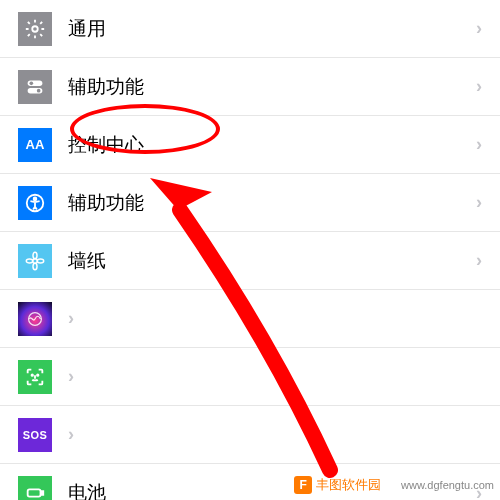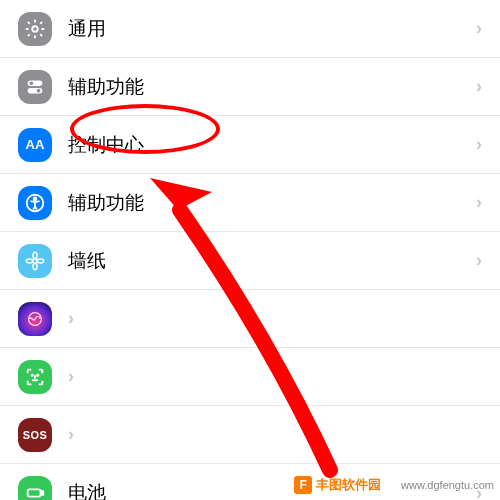--- a/index.html
+++ b/index.html
@@ -19,21 +19,21 @@
       display: flex;
       align-items: center;
       height: 58px;
       padding: 0 18px;
       border-bottom: 1px solid #e6e6e6;
       background: #fff;
     }
     .icon-box {
       width: 34px;
       height: 34px;
-      border-radius: 12px;
+      border-radius: 0;
       margin-right: 16px;
       display: flex;
       align-items: center;
       justify-content: center;
       flex-shrink: 0;
     }
     .icon-box svg { width: 22px; height: 22px; }
     .row-label {
       flex: 1;
       font-size: 19px;
@@ -45,21 +45,21 @@
       font-weight: 600;
     }
 
     .icon-general { background: #8e8e93; }
     .icon-control { background: #8e8e93; }
     .icon-display { background: #007aff; color:#fff; font-weight:700; font-size:13px; }
     .icon-accessibility { background: #007aff; }
     .icon-wallpaper { background: #54c6f1; }
     .icon-siri { background: radial-gradient(circle at 50% 55%, #ff3b8d 0%, #5b2bd8 55%, #0b0720 100%); }
     .icon-faceid { background: #34c759; }
-    .icon-sos { background: #7f1d1d; color:#fff; font-weight:900; font-size:11px; letter-spacing:0.5px; }
+    .icon-sos { background: #6d28d9; color:#fff; font-weight:900; font-size:11px; letter-spacing:0.5px; }
     .icon-battery { background: #34c759; }
 
     .annotation-circle {
       position: absolute;
       left: 70px;
       top: 104px;
       width: 150px;
       height: 50px;
       border: 4px solid #ff0000;
       border-radius: 50%;
@@ -83,21 +83,21 @@
       gap: 4px;
       font-size: 13px;
     }
     .wm-logo {
       width: 18px; height: 18px;
       background: #ff7a00;
       border-radius: 3px;
       display:flex; align-items:center; justify-content:center;
       color:#fff; font-weight:900; font-size:12px;
     }
-    .wm-text1 { color:#ff7a00; font-weight:700; }
+    .wm-text1 { color:#ff7a00; font-weight:400; }
     .wm-text2 { color:#888; font-size:11px; margin-left:16px; }
   </style>
 </head>
 <body>
 
 <div class="settings-list">
 
   <div class="settings-row">
     <div class="icon-box icon-general">
       <svg viewBox="0 0 24 24" fill="none" stroke="#fff" stroke-width="2">

